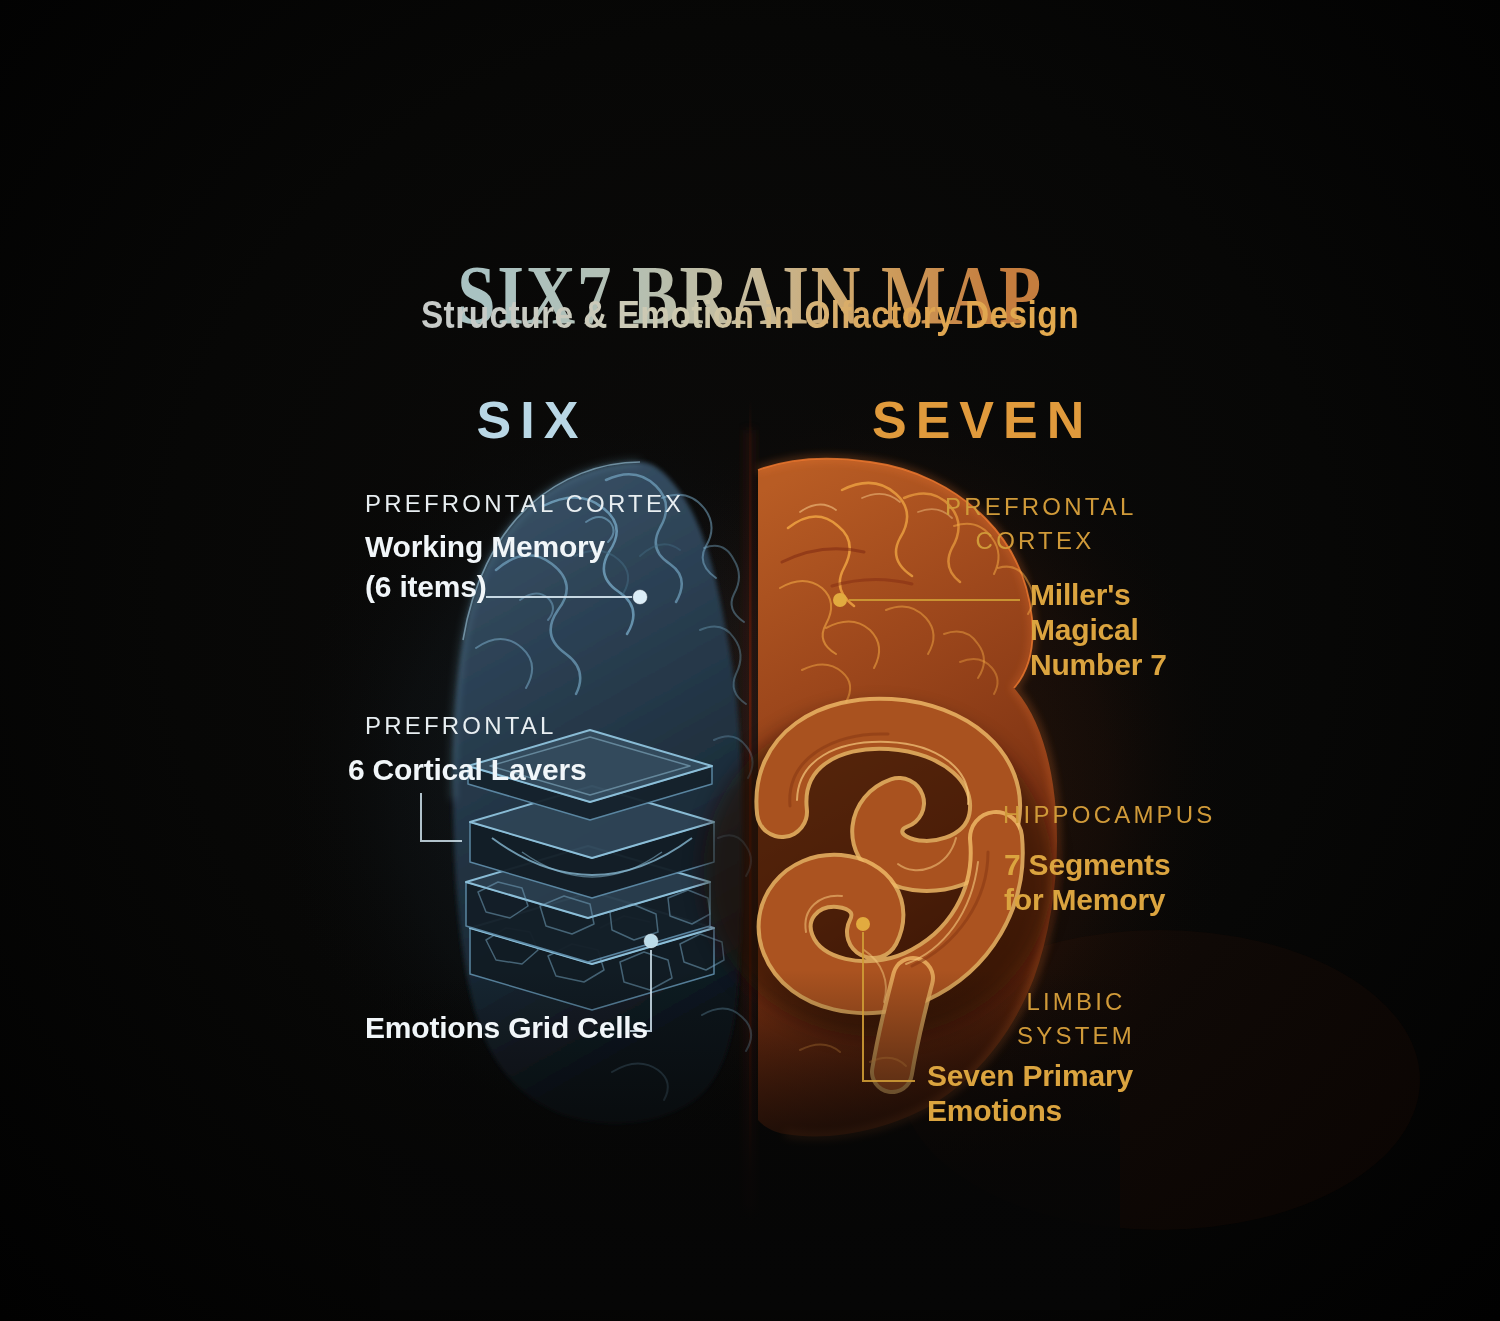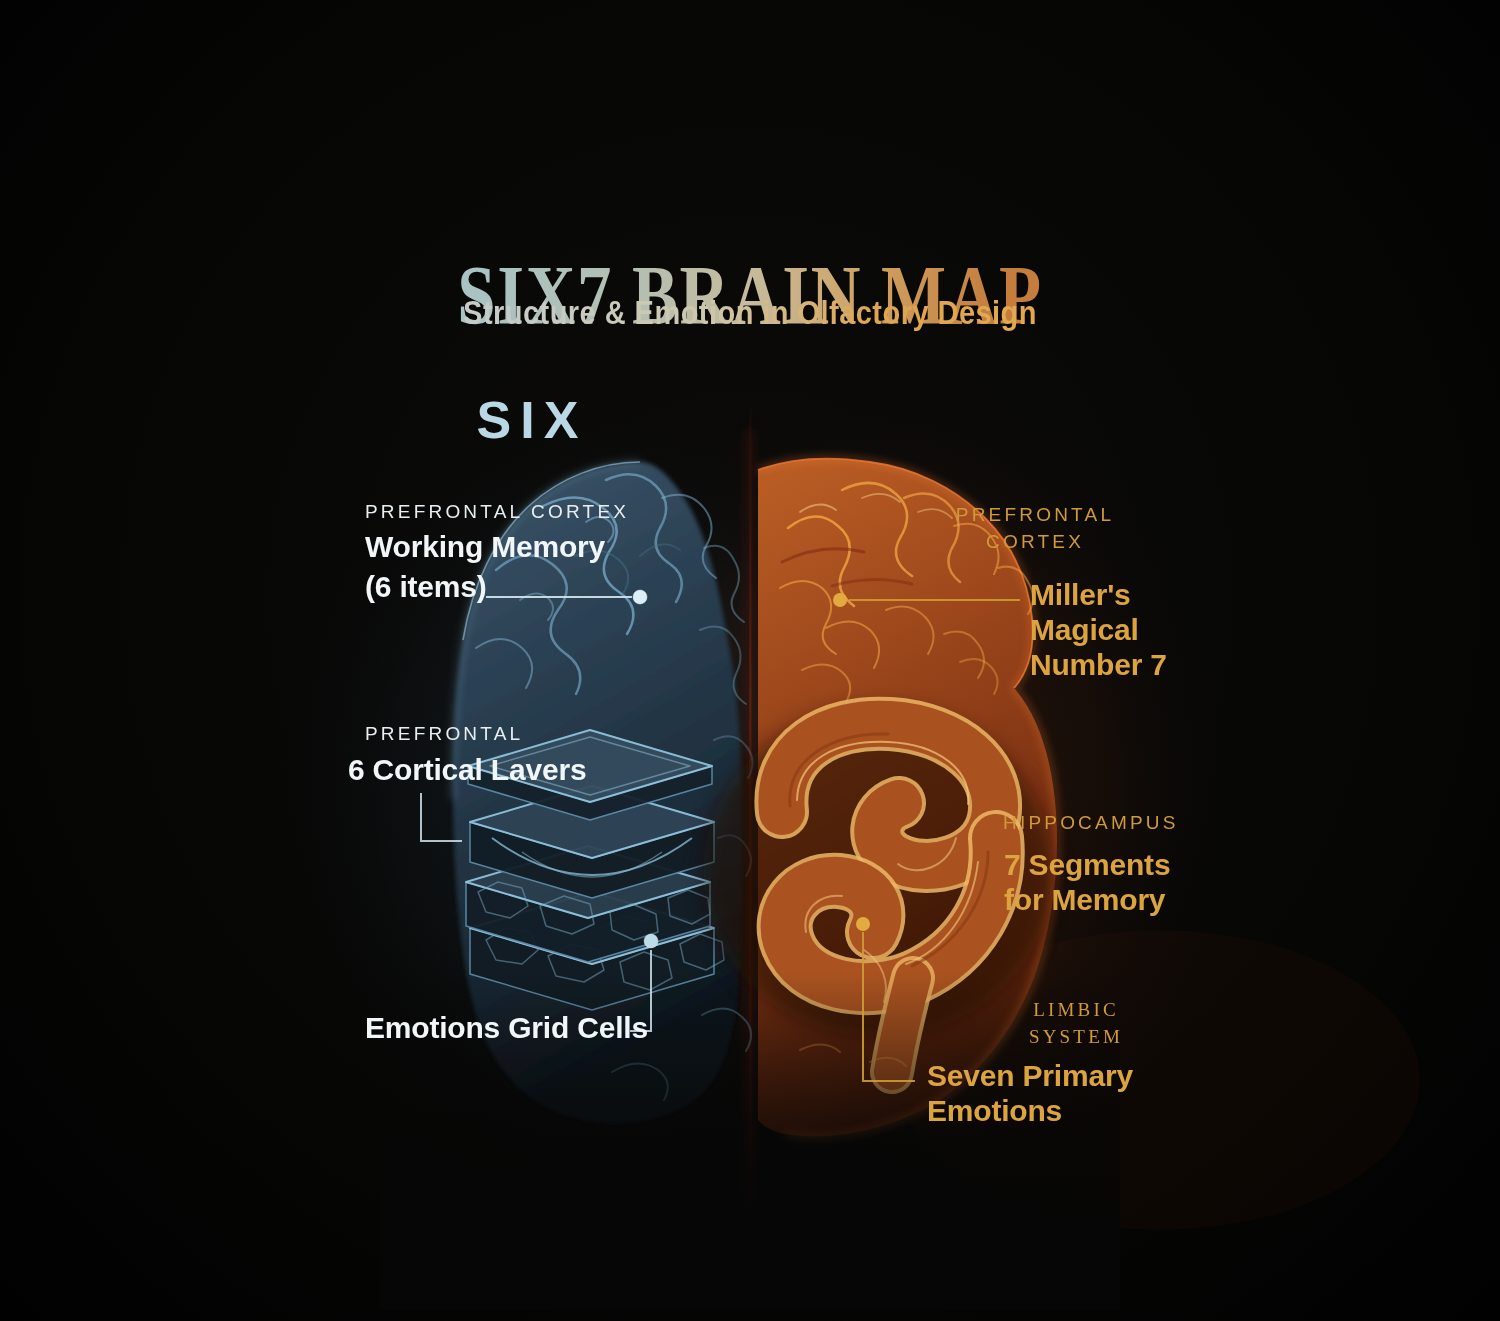--- a/index.html
+++ b/index.html
@@ -15,35 +15,35 @@
     font-family:"Liberation Serif", serif;font-weight:bold;font-size:84px;line-height:1;
   }
   .page-title span{
     display:inline-block;letter-spacing:2px;
     transform:scaleX(0.82);transform-origin:50% 50%;
     background:linear-gradient(90deg,#a9c2c2 4%,#b4bfb2 30%,#c6bb9c 50%,#cfa262 70%,#c57d3e 92%);
     -webkit-background-clip:text;background-clip:text;color:transparent;
   }
   .page-subtitle{
     left:0;top:293px;width:1500px;text-align:center;
-    font-weight:bold;font-size:33px;line-height:1.2;
+    font-weight:bold;font-size:38px;line-height:1.2;
   }
   .page-subtitle span{
     display:inline-block;letter-spacing:0.5px;
     transform:scaleX(0.88);transform-origin:50% 50%;
     background:linear-gradient(90deg,#c7cbc8 8%,#cdc8ad 42%,#ddA452 72%,#e2a94e 95%);
     -webkit-background-clip:text;background-clip:text;color:transparent;
   }
   .col-hdr{
     top:394px;font-weight:bold;font-size:52px;letter-spacing:9px;line-height:1;text-align:center;
   }
   .col-hdr.six{left:432px;width:200px;color:#b9d7e5;}
   .col-hdr.seven{left:872px;width:210px;color:#e09a3c;}
   .sec-label{
-    font-size:19px;letter-spacing:3.2px;line-height:1.42;color:#e8eef1;font-weight:normal;margin-top:12px;
+    font-size:24px;letter-spacing:3.2px;line-height:1.42;color:#e8eef1;font-weight:normal;
   }
   .sec-value{
     font-size:30px;font-weight:bold;line-height:1.34;color:#f1f6f9;letter-spacing:-0.2px;
   }
   .r .sec-label{color:#d09a39;}
   .r .sec-value{color:#dba43f;line-height:1.16;}
   .center{text-align:center;}
 </style>
 </head>
 <body>
@@ -256,20 +256,21 @@
     <circle cx="840" cy="600" r="7" fill="#e2ab3f"></circle>
     <polyline points="863,932 863,1081 915,1081" fill="none" stroke="#cf9c35" stroke-width="2" opacity="0.9"></polyline>
     <circle cx="863" cy="924" r="7" fill="#e2ab3f"></circle>
   </g>
 </svg>
 
   <h1 class="txt page-title"><span>SIX7 BRAIN MAP</span></h1>
   <div class="txt page-subtitle"><span>Structure &amp; Emotion in Olfactory Design</span></div>
 
   <div class="txt col-hdr six">SIX</div>
+  <div class="txt col-hdr seven">SEVEN</div>
 
   <div class="txt sec-label" style="left:365px;top:487px;">PREFRONTAL CORTEX</div>
   <div class="txt sec-value" style="left:365px;top:527px;">Working Memory
 (6 items)</div>
 
   <div class="txt sec-label" style="left:365px;top:709px;">PREFRONTAL</div>
   <div class="txt sec-value" style="left:348px;top:750px;">6 Cortical Lavers</div>
 
   <div class="txt sec-value" style="left:365px;top:1008px;">Emotions Grid Cells</div>
 
@@ -277,19 +278,19 @@
     <div class="txt sec-label center" style="left:945px;top:490px;width:180px;">PREFRONTAL
 CORTEX</div>
     <div class="txt sec-value" style="left:1030px;top:570px;margin-top:8px;">Miller's
 Magical
 Number 7</div>
 
     <div class="txt sec-label" style="left:1003px;top:798px;">HIPPOCAMPUS</div>
     <div class="txt sec-value" style="left:1004px;top:848px;">7 Segments
 for Memory</div>
 
-    <div class="txt sec-label center" style="left:1000px;top:985px;width:152px;font-family:Liberation Serif, serif;">LIMBIC
+    <div class="txt sec-label center" style="left:1000px;top:985px;width:152px;">LIMBIC
 SYSTEM</div>
     <div class="txt sec-value" style="left:927px;top:1059px;">Seven Primary
 Emotions</div>
   </div>
 
 </div>
 
 </body></html>

